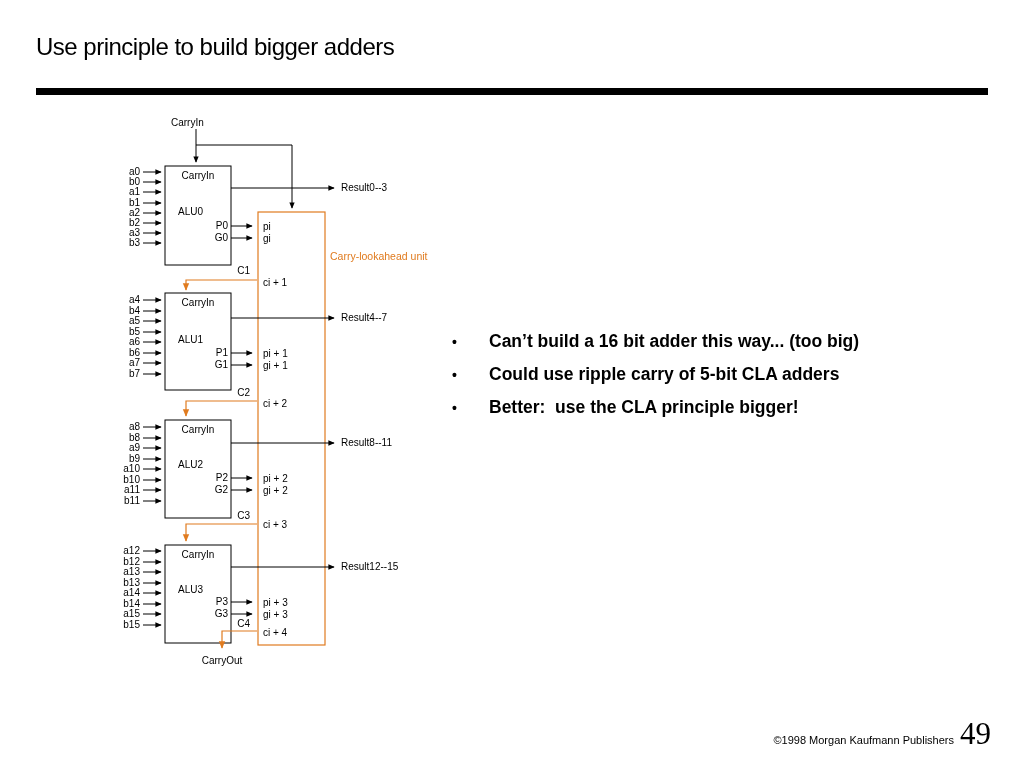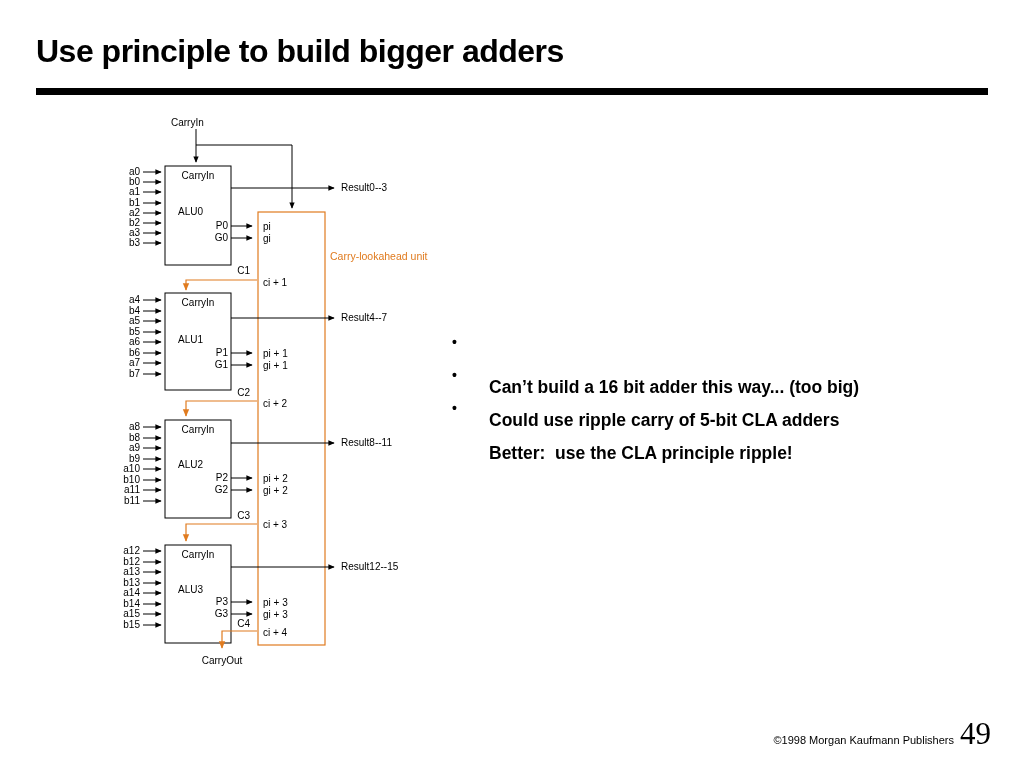--- a/index.html
+++ b/index.html
@@ -1,34 +1,34 @@
 <!DOCTYPE html>
 <html style="--accent: #E07B1F;"><head>
 <meta charset="utf-8">
 <style>
   * { margin:0; padding:0; box-sizing:border-box; }
   :root { --accent:#E07B1F; }
   html,body { width:1024px; height:768px; }
   body { position:relative; background:#fff; color:#000; overflow:hidden;
          font-family:"Liberation Sans", sans-serif; }
-  .title { position:absolute; left:36px; top:33px; font-size:32px; font-weight:bold; letter-spacing:-0.5px; }
+  .title { position:absolute; left:36px; top:33px; font-size:24px; font-weight:normal; letter-spacing:-0.5px; }
   .rule { position:absolute; left:36px; top:88px; width:952px; height:7px; background:#000; }
   svg.diagram { position:absolute; left:0; top:0; }
   .t { font-family:"Liberation Sans", sans-serif; font-size:10px; fill:#000; }
   .mid { text-anchor:middle; }
   .end { text-anchor:end; }
   .orange { fill:var(--accent); font-size:10.5px; }
   .w  { stroke:#000; stroke-width:1; fill:none; }
   .ow { stroke:var(--accent); stroke-width:1.2; fill:none; }
   .alu-box { fill:#fff; stroke:#000; stroke-width:1; }
   .cla-box { fill:#fff; stroke:var(--accent); stroke-width:1.2; }
   .bullets { position:absolute; left:452px; top:331px; width:560px; }
   .bullet-row { display:flex; align-items:flex-start; height:33px; font-size:17.5px; font-weight:bold; }
   .bullet-dot { width:37px; font-size:14px; padding-top:3px; }
-  .bullet-text { white-space:pre-wrap;margin-top:46px; }
+  .bullet-text { white-space:pre-wrap; }
   .footer { position:absolute; right:33px; bottom:16px; display:flex; align-items:baseline; gap:6px; }
   .copyright { font-size:11px; }
   .page-number { font-family:"Liberation Serif", serif; font-size:31px; }
 </style>
 </head>
 <body>
 
 <h1 class="title">Use principle to build bigger adders</h1>
 <div class="rule"></div>
 
@@ -195,20 +195,20 @@
   <div class="bullet-row">
     <span class="bullet-dot">•</span>
     <span class="bullet-text">Can’t build a 16 bit adder this way... (too big)</span>
   </div>
   <div class="bullet-row">
     <span class="bullet-dot">•</span>
     <span class="bullet-text">Could use ripple carry of 5-bit CLA adders</span>
   </div>
   <div class="bullet-row">
     <span class="bullet-dot">•</span>
-    <span class="bullet-text">Better:  use the CLA principle ripple!</span>
+    <span class="bullet-text">Better:  use the CLA principle bigger!</span>
   </div>
 </div>
 
 <div class="footer">
   <span class="copyright">©1998 Morgan Kaufmann Publishers</span>
   <span class="page-number">49</span>
 </div>
 
 </body></html>

